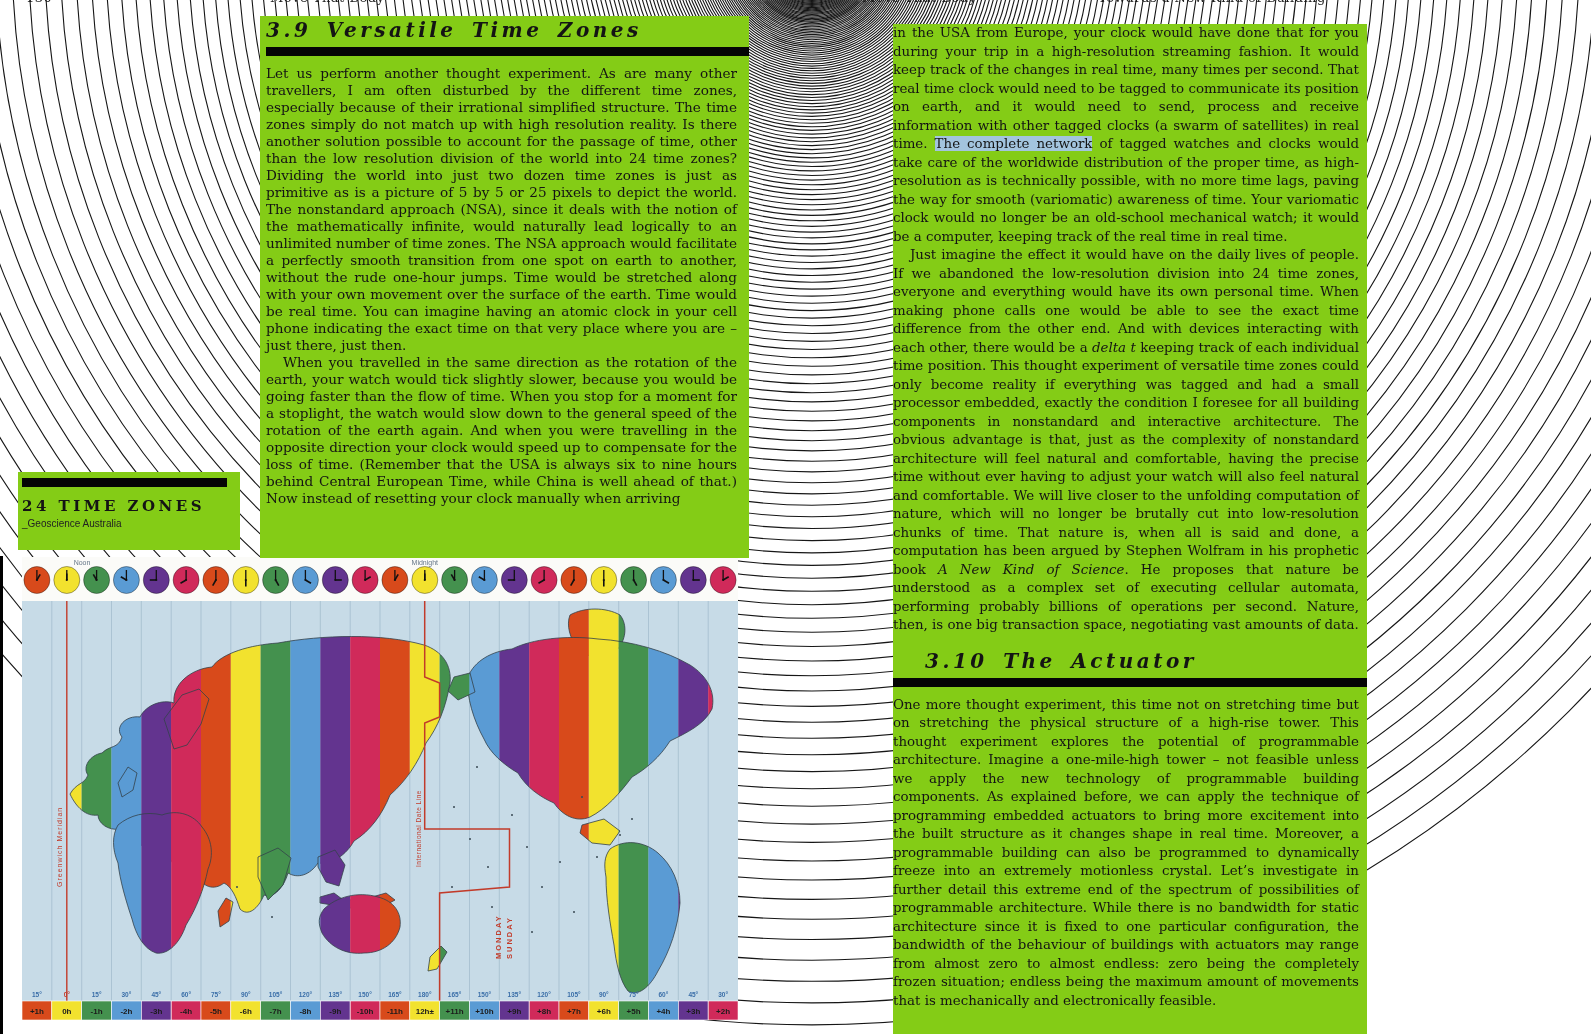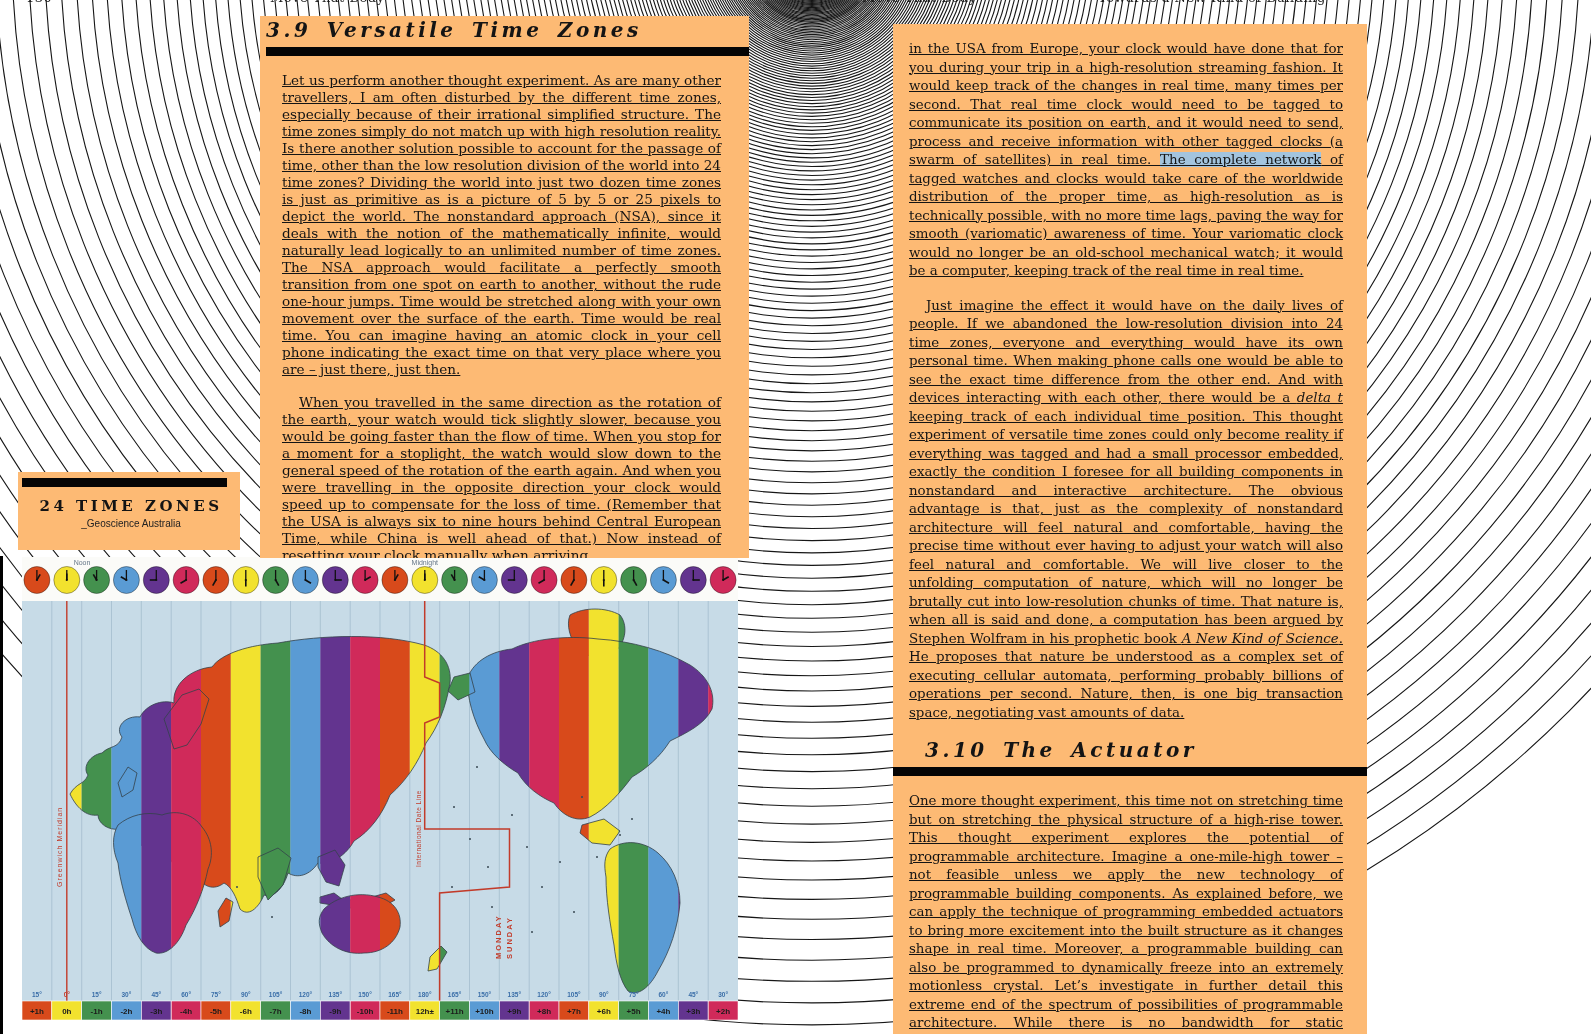--- a/index.html
+++ b/index.html
@@ -6,41 +6,41 @@
   body{
     width:1591px;height:1034px;position:relative;overflow:hidden;
     background:#ffffff;
     font-family:"DejaVu Serif", serif;
     color:#141414;
   }
   
   #top-headers{position:absolute;top:-10px;left:0;width:100%;height:18px;z-index:1;}
   #top-headers span{position:absolute;font-size:13px;letter-spacing:.5px;color:#1c1c1c;white-space:nowrap;}
   #arcs{position:absolute;left:0;top:0;z-index:2;pointer-events:none;}
-  .panel{position:absolute;background:#fdba74;z-index:3;overflow:hidden;}
+  .panel{position:absolute;background:#84cc16;z-index:3;overflow:hidden;}
   #page-edge{position:absolute;left:0;top:556px;width:3px;height:478px;background:#000;z-index:4;}
 
   
   #left-col{left:260px;top:16px;width:489px;height:542px;padding:0 0 0 6px;box-sizing:border-box;}
   #right-col{left:893px;top:24px;width:474px;height:1010px;box-sizing:border-box;}
   .sec-heading{
     font-style:italic;font-weight:bold;font-size:20px;letter-spacing:3.5px;word-spacing:5px;
     margin:2px 0 0 0;white-space:nowrap;
   }
   .heading-rule{height:9px;background:#050505;margin:5px 0 9px 0;}
   .body-text{font-size:13.4px;line-height:18.5px;text-align:justify;}
   #left-col .body-text{font-size:13.6px;line-height:17px;width:471px;}
   #right-col .body-text{width:466px;}
-  .para{margin:16px;text-decoration:underline;}
+  .para{margin:0;}
   .para.indent{text-indent:17px;}
   .seg-i{font-style:italic;}
   .seg-hl{background:var(--hl,#a3c4de);}
 
   
-  #caption-box{left:18px;top:472px;width:222px;height:78px;text-align:center;}
+  #caption-box{left:18px;top:472px;width:222px;height:78px;}
   #caption-box .heading-rule{width:205px;margin:6px 0 10px 4px;}
   .caption-title{font-weight:bold;font-size:15px;letter-spacing:3.5px;margin:0 0 3px 4px;white-space:nowrap;}
   .caption-source{font-family:"Liberation Sans",sans-serif;font-size:10px;color:#222;margin-left:4px;white-space:nowrap;}
 
   
   #map-box{left:22px;top:557px;width:716px;height:463px;background:#fbfbf8;}
   #map-svg{display:block;}
   .map-label{font-family:"Liberation Sans",sans-serif;}
 </style>
 </head>

